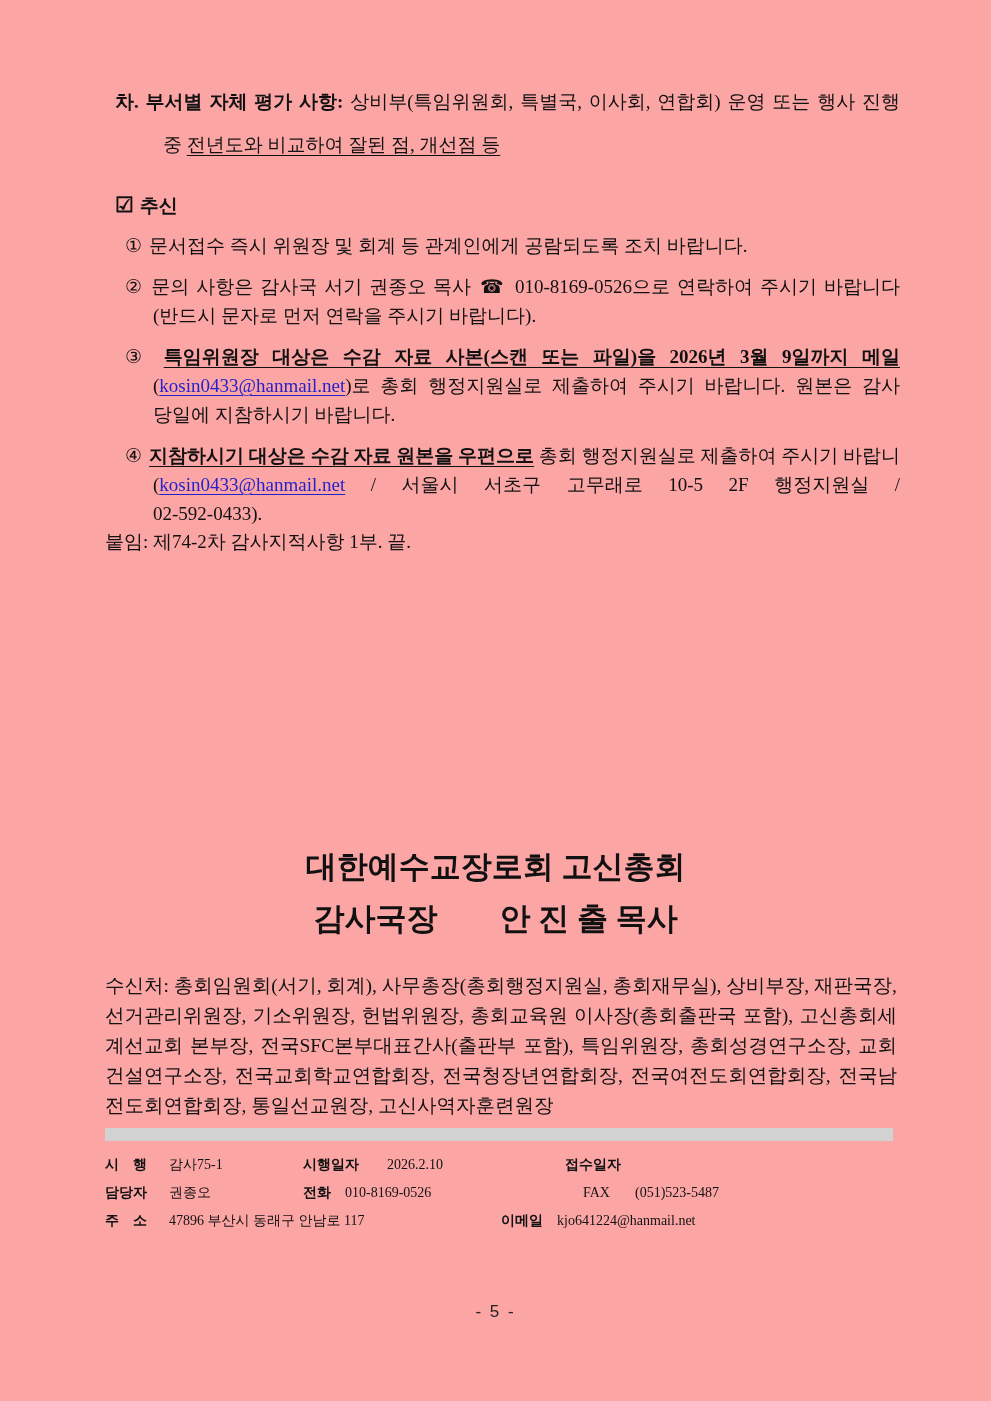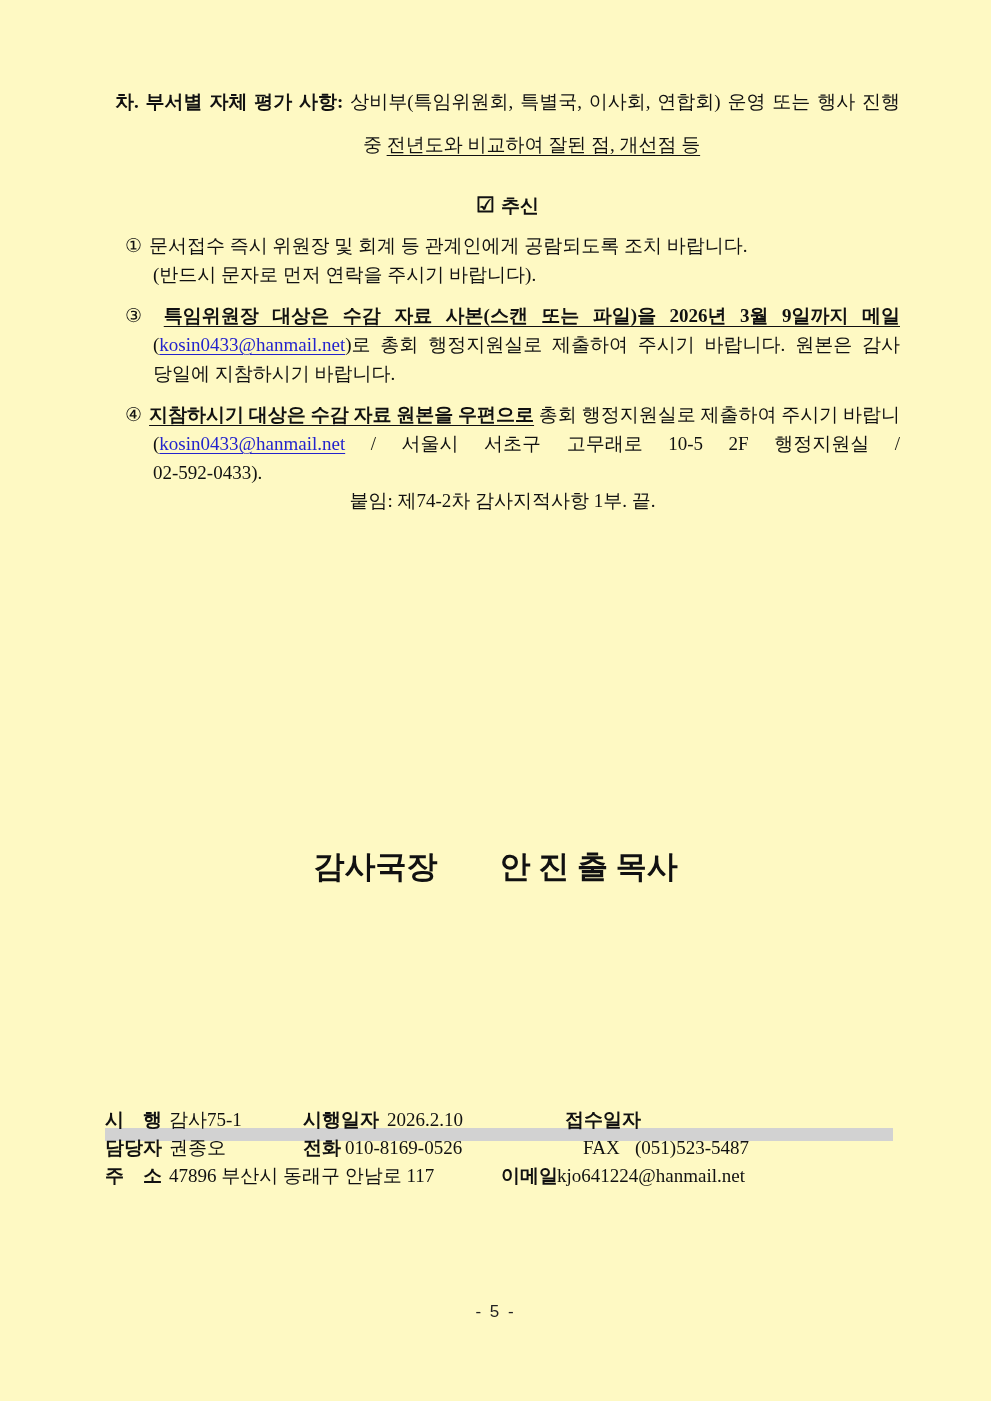--- a/index.html
+++ b/index.html
@@ -1,25 +1,25 @@
 <!DOCTYPE html>
 <html style="--link-blue: #2323cd; --divider-gray: #d2d2d2; --text: #111111;"><head>
 <meta charset="utf-8">
 <style>
   html,body { margin:0; padding:0; background:#ffffff; }
   body {
     width:991px; height:1401px;
     font-family:"Liberation Serif","DejaVu Serif",serif;
     color:var(--text,#111);
   }
-  .page { position:relative; width:991px; height:1401px; overflow:hidden; background:#fef9c3; }
+  .page { position:relative; width:991px; height:1401px; overflow:hidden; background:#fca5a5; }
 
   
   .sec-main { position:absolute; top:88px; left:105px; width:795px; font-size:19px; }
-  .line { line-height:28px; height:28px; overflow:hidden;text-align:center; }
+  .line { line-height:28px; height:28px; overflow:hidden; }
   .line-i { line-height:29px; height:29px; overflow:hidden; }
   .j { text-align:justify; text-align-last:justify; }
   .b { font-weight:bold; }
   .ul { text-decoration:underline; text-underline-offset:4px; }
   .cha1 { margin-bottom:15px; padding-left:10px; }
   .cha2 { margin-bottom:32px; padding-left:58px; }
   .ps-head { padding-left:10px; font-weight:bold; }
   .indent-num { padding-left:20px;margin-top:12px; }
   .indent-cont { padding-left:48px; }
   .num { margin-right:7px; }
@@ -36,21 +36,21 @@
 
   
   .sec-recipients { position:absolute; top:971px; left:105px; width:792px;
                     font-size:19.5px; line-height:30px; text-align:justify; }
 
   
   .gray-bar { position:absolute; top:1128px; left:105px; width:788px; height:13px;
               background:var(--divider-gray,#d2d2d2); }
 
   
-  .sec-footer { position:absolute; top:1108px; left:105px; width:790px; height:92px; font-size:19px; }
+  .sec-footer { position:absolute; top:1153px; left:105px; width:790px; height:92px; font-size:14px; }
   .fcell { position:absolute; line-height:24px; white-space:nowrap; }
   .fl { font-weight:bold; }
   .r1 { top:0; } .r2 { top:28px; } .r3 { top:56px; }
   .c-lab1 { left:0; } .c-val1 { left:64px; }
   .c-lab2 { left:198px; }
   .c-sd  { left:282px; } .c-ph { left:240px; }
   .c-rdl { left:460px;text-align:center; }
   .c-faxl { left:478px; } .c-fax { left:530px; }
   .c-eml { left:396px; } .c-em { left:452px; }
 
@@ -74,20 +74,23 @@
     </div>
 
     <div class="line ps-head">
       <span class="checkbox-glyph">☑</span><span>추신</span>
     </div>
 
     <div class="line-i indent-num">
       <span class="num">①</span><span>문서접수 즉시 위원장 및 회계 등 관계인에게 공람되도록 조치 바랍니다.</span>
     </div>
 
+    <div class="line-i j indent-num">
+      <span class="num">②</span><span>문의 사항은 감사국 서기 권종오 목사 </span><span class="phone-glyph">☎</span><span> 010-8169-0526으로 연락하여 주시기 바랍니다</span>
+    </div>
     <div class="line-i indent-cont">
       <span>(반드시 문자로 먼저 연락을 주시기 바랍니다).</span>
     </div>
 
     <div class="line-i j indent-num">
       <span class="num num-wide">③</span><span class="b ul">특임위원장 대상은 수감 자료 사본(스캔 또는 파일)을 2026년 3월 9일까지 메일</span>
     </div>
     <div class="line-i j indent-cont">
       <span>(</span><a class="link">kosin0433@hanmail.net</a><span>)로 총회 행정지원실로 제출하여 주시기 바랍니다. 원본은 감사</span>
     </div>
@@ -104,23 +107,25 @@
     <div class="line-i indent-cont">
       <span>02-592-0433).</span>
     </div>
 
     <div class="line attach">
       <span>붙임: 제74-2차 감사지적사항 1부. 끝.</span>
     </div>
   </div>
 
   <div class="sec-title">
+    <div class="tline">대한예수교장로회 고신총회</div>
     <div class="tline">감사국장　　안 진 출 목사</div>
   </div>
 
+  <div class="sec-recipients">수신처: 총회임원회(서기, 회계), 사무총장(총회행정지원실, 총회재무실), 상비부장, 재판국장, 선거관리위원장, 기소위원장, 헌법위원장, 총회교육원 이사장(총회출판국 포함), 고신총회세계선교회 본부장, 전국SFC본부대표간사(출판부 포함), 특임위원장, 총회성경연구소장, 교회건설연구소장, 전국교회학교연합회장, 전국청장년연합회장, 전국여전도회연합회장, 전국남전도회연합회장, 통일선교원장, 고신사역자훈련원장</div>
 
   <div class="gray-bar"></div>
 
   <div class="sec-footer">
     <span class="fcell fl r1 c-lab1">시　행</span>
     <span class="fcell r1 c-val1">감사75-1</span>
     <span class="fcell fl r1 c-lab2">시행일자</span>
     <span class="fcell r1 c-sd">2026.2.10</span>
     <span class="fcell fl r1 c-rdl">접수일자</span>
 

